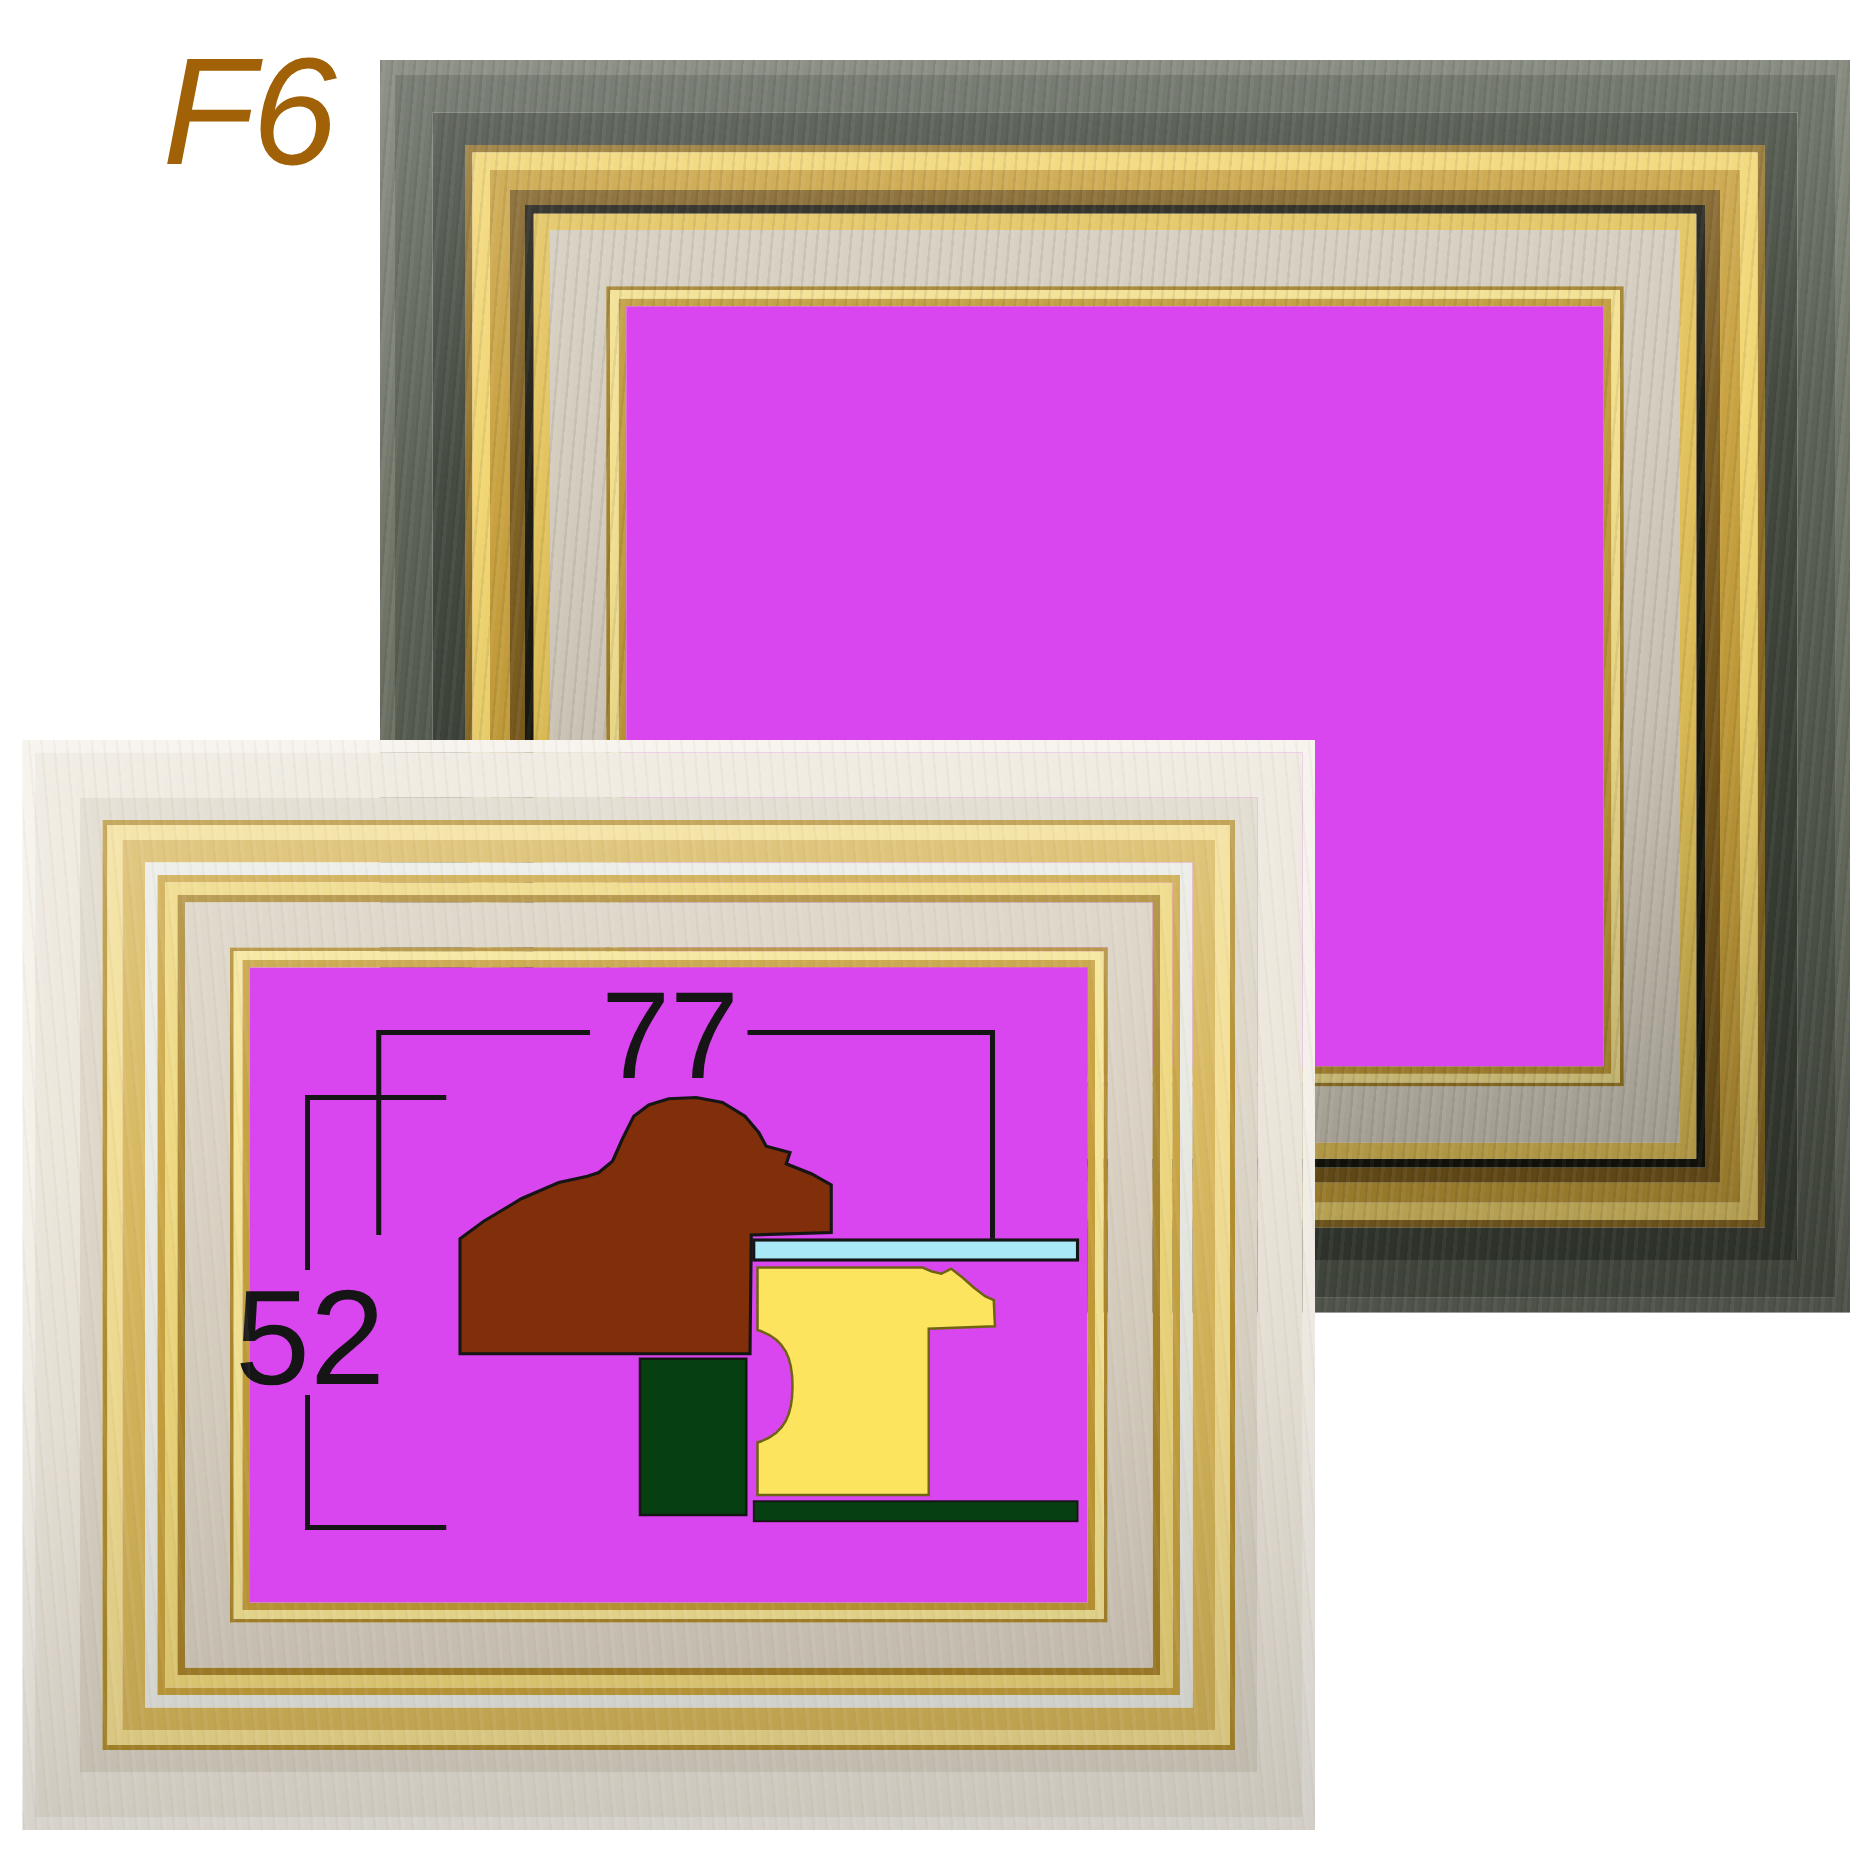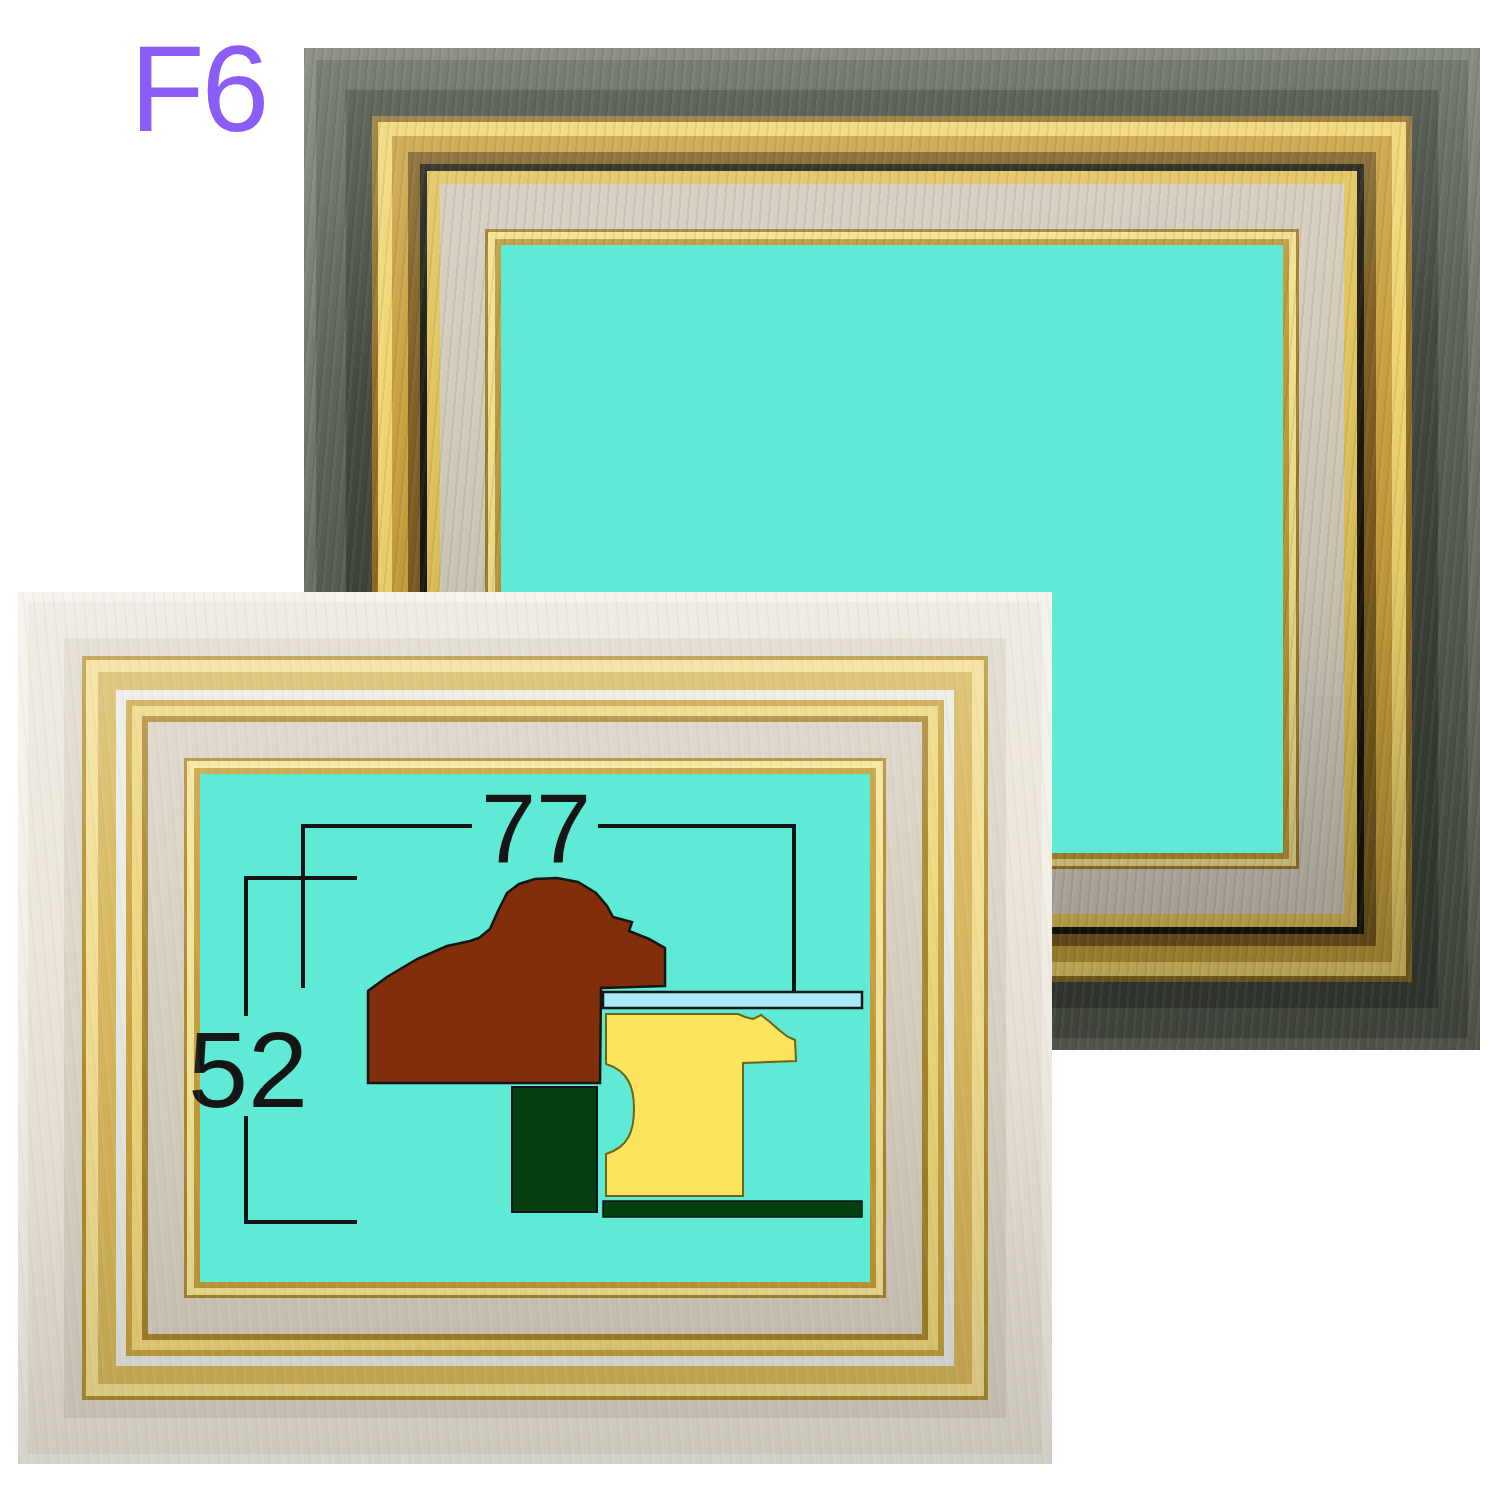--- a/index.html
+++ b/index.html
@@ -3,21 +3,21 @@
 <meta charset="utf-8">
 <style>
   html,body{margin:0;padding:0;}
   body{width:1500px;height:1500px;background:var(--page-bg,#fff);position:relative;overflow:hidden;
        font-family:"Liberation Sans", sans-serif;}
   .canvas{position:absolute;inset:0;}
 
   
   .frame{position:absolute;}
   .ring{position:absolute;inset:0;border-style:solid;box-sizing:border-box;}
-  .opening{position:absolute;inset:0;background:#5eead4;}
+  .opening{position:absolute;inset:0;background:#d946ef;}
   .overlay{position:absolute;inset:0;pointer-events:none;box-sizing:border-box;border-style:solid;border-color:transparent;}
 
   
   .frame-f6{left:304px;top:48px;width:1176px;height:1002px;}
   .f6r1{border-width:12px;border-color:var(--f6-wood-hi);}
   .f6r2{border-width:30px;border-color:var(--f6-wood-mid);}
   .f6r3{border-width:26px;border-color:var(--f6-wood-dark);}
   .f6r4{border-width:6px;border-color:var(--f6-gold-edge);}
   .f6r5{border-width:14px;border-color:var(--f6-gold-hi);}
   .f6r6{border-width:16px;border-color:var(--f6-gold-mid);}
@@ -48,21 +48,21 @@
   .f4r11{border-width:36px;border-color:var(--f4-linen);}
   .f4r12{border-width:3px;border-color:var(--f4-lip-dark);}
   .f4r13{border-width:7px;border-color:var(--f4-lip-hi);}
   .f4r14{border-width:6px;border-color:var(--f4-lip-mid);}
   .f4-shade{border-width:182px;
     border-image:linear-gradient(176deg, rgba(255,255,255,.30), rgba(255,255,255,.06) 35%, rgba(0,0,0,.03) 58%, rgba(0,0,0,.14)) 182;}
   .f4-grain{border-width:182px;
     border-image:repeating-linear-gradient(85deg, rgba(150,130,95,.055) 0 2px, rgba(255,255,255,.05) 2px 5px, rgba(0,0,0,0) 5px 10px) 182;}
 
   
-  .size-label{position:absolute;font-size:122px;line-height:1;letter-spacing:-3px;color:#8b5cf6;}
+  .size-label{position:absolute;font-size:122px;line-height:1;letter-spacing:-3px;color:#a16207;font-style:italic;}
   .label-f6{left:130px;top:28px;}
   .label-f4{left:1103px;top:1353px;}
 
   
   .diagram-svg{position:absolute;inset:0;width:100%;height:100%;overflow:visible;}
   .dim-text{font-family:"Liberation Sans", sans-serif;}
 </style>
 </head>
 <body>
 

